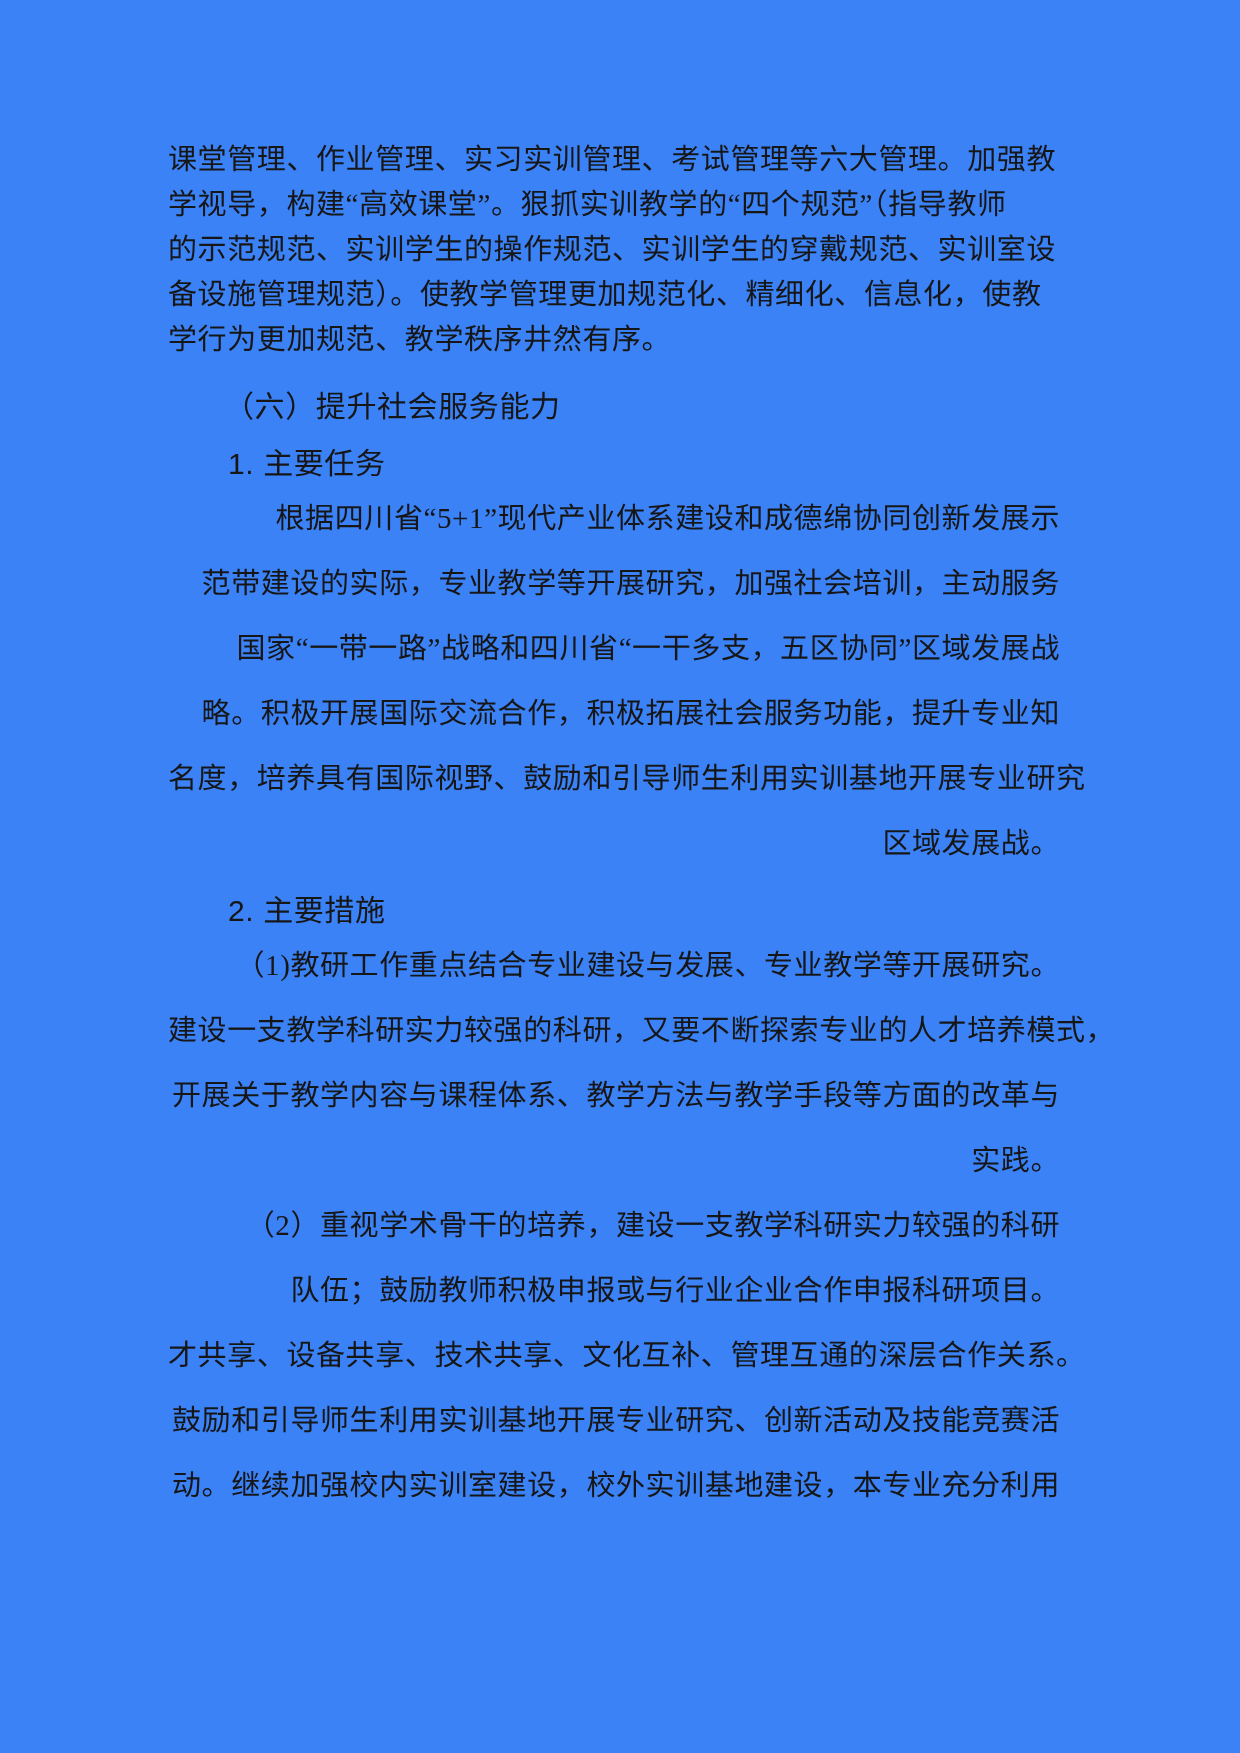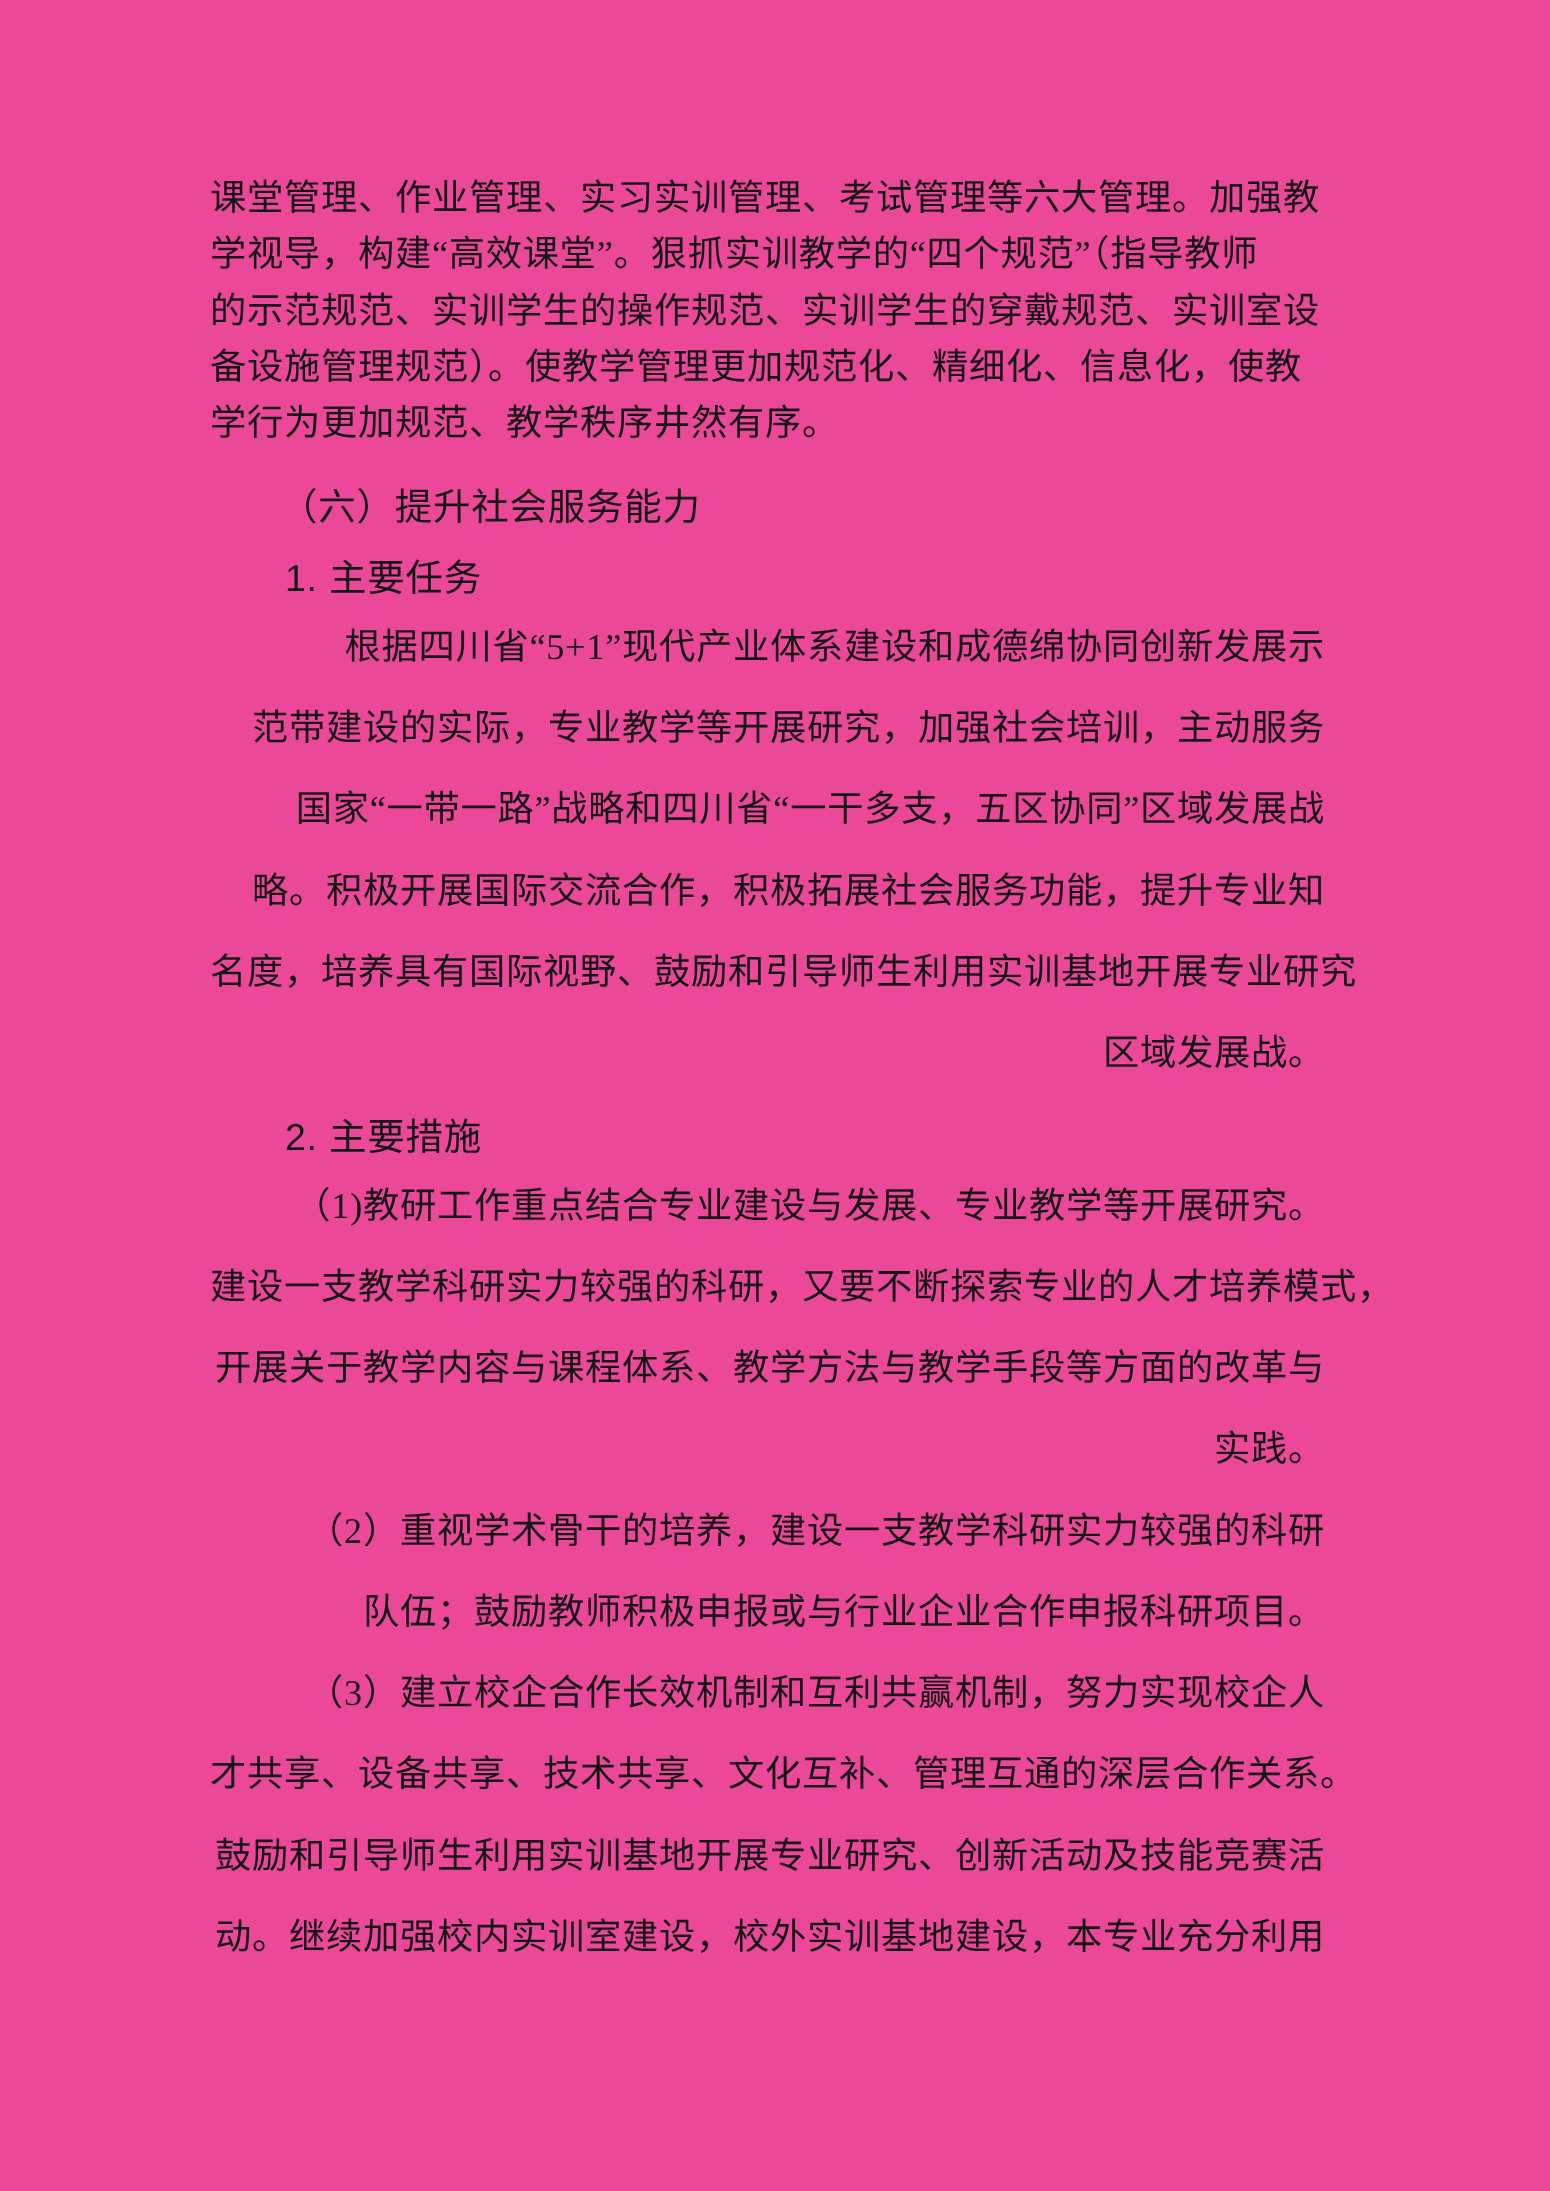--- a/index.html
+++ b/index.html
@@ -5,21 +5,21 @@
   html, body {
     margin: 0;
     padding: 0;
     background: #e8e8e8;
   }
   .page {
     position: relative;
     width: 1240px;
     height: 1753px;
     margin: 0 auto;
-    background: #ec4899;
+    background: #3b82f6;
     box-sizing: border-box;
     padding: 137px 180px 0 168px;
     font-family: "Liberation Serif", "DejaVu Serif", serif;
     color: #161616;
     overflow: hidden;
   }
   .para { margin: 0; }
   .line {
     font-size: 29px;
     letter-spacing: 0.6px;
@@ -75,19 +75,18 @@
     <div class="line">开展关于教学内容与课程体系、教学方法与教学手段等方面的改革与</div>
     <div class="line">实践。</div>
   </div>
 
   <div class="para wide">
     <div class="line indent">（2）重视学术骨干的培养，建设一支教学科研实力较强的科研</div>
     <div class="line">队伍；鼓励教师积极申报或与行业企业合作申报科研项目。</div>
   </div>
 
   <div class="para wide">
-    <div class="line indent">（3）建立校企合作长效机制和互利共赢机制，努力实现校企人</div>
     <div class="line">才共享、设备共享、技术共享、文化互补、管理互通的深层合作关系。</div>
     <div class="line">鼓励和引导师生利用实训基地开展专业研究、创新活动及技能竞赛活</div>
     <div class="line">动。继续加强校内实训室建设，校外实训基地建设，本专业充分利用</div>
   </div>
 
 </div>
 
 </body></html>

